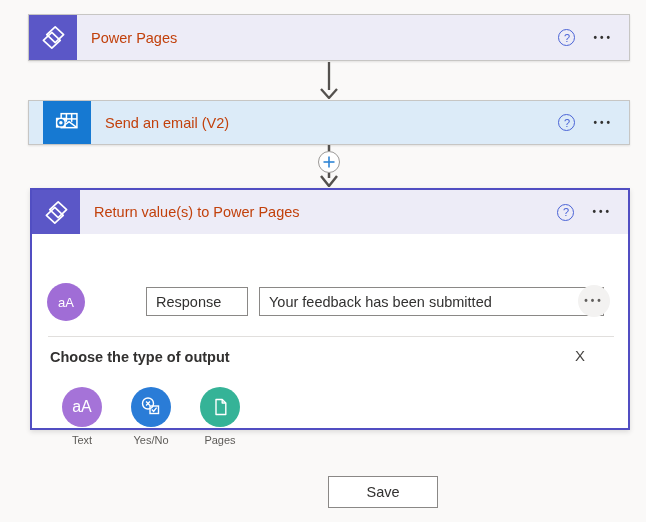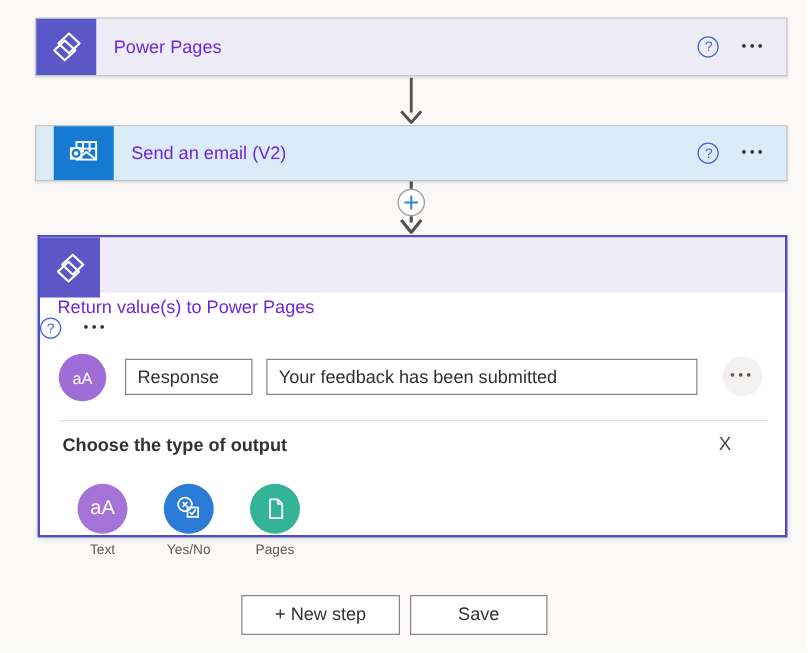--- a/index.html
+++ b/index.html
@@ -9,43 +9,43 @@
   
   .card{position:absolute;left:28px;width:602px;display:flex;align-items:stretch;
         border:1px solid #c7c6c4;box-sizing:border-box;background:#edecf7;
         box-shadow:0 1px 2px rgba(0,0,0,.10);cursor:pointer;}
   .card-trigger{top:14px;height:47px;}
   .card-email{top:100px;height:45px;background:#dcebf8;padding-left:14px;}
   .icon-block{width:48px;flex:0 0 48px;display:flex;align-items:center;justify-content:center;}
   .icon-block.purple{background:#5b57c7;}
   .icon-block.blue{background:#1679d2;}
   .card-title{flex:1;display:flex;align-items:center;padding-left:14px;
-              font-size:14.5px;color:#6d28d9;}
+              font-size:14.5px;color:#c2410c;}
   .card-actions{display:flex;align-items:center;gap:18px;padding-right:16px;}
   .help{display:inline-flex;width:17px;height:17px;border:1.3px solid #4a63d6;border-radius:50%;
         color:#4a63d6;font-size:11px;align-items:center;justify-content:center;box-sizing:border-box;}
   .menu{font-size:10px;letter-spacing:3px;color:#323130;font-weight:bold;line-height:1;}
 
   
   .connector{position:absolute;pointer-events:none;}
   .insert-btn{position:absolute;left:318px;top:151px;width:22px;height:22px;border-radius:50%;
               background:#fff;border:1px solid #9b9997;box-sizing:border-box;
               display:flex;align-items:center;justify-content:center;cursor:pointer;}
 
   
   .card-expanded{position:absolute;left:30px;top:188px;width:600px;height:242px;
                  background:#fff;border:2px solid #514ec2;box-sizing:border-box;
                  box-shadow:0 2px 5px rgba(0,0,0,.12);}
-  .exp-header{display:flex;align-items:stretch;height:44px;background:#edecf7;cursor:pointer;flex-direction:column;}
+  .exp-header{display:flex;align-items:stretch;height:44px;background:#edecf7;cursor:pointer;}
   .exp-body{position:relative;height:194px;}
   .type-chip{position:absolute;left:15px;top:49px;width:38px;height:38px;border-radius:50%;
              background:#a06dd6;color:#fff;display:flex;align-items:center;justify-content:center;
              font-size:13px;}
   .field{position:absolute;border:1px solid #8a8886;background:#fff;height:29px;box-sizing:border-box;
-         font-family:inherit;font-size:14.5px;color:#323130;padding:0 9px;outline:none;}
+         font-family:inherit;font-size:14.5px;color:#323130;padding:0 9px;outline:none;margin-left:46px;}
   .field-name{left:68px;top:53px;width:102px;}
   .field-value{left:181px;top:53px;width:345px;}
   .row-menu-btn{position:absolute;left:546px;top:51px;width:32px;height:32px;border-radius:50%;
                 background:#f3f2f1;border:none;display:flex;align-items:center;justify-content:center;
                 cursor:pointer;}
   .row-menu-btn .menu{color:#605e5c;}
   .divider{position:absolute;left:16px;top:102px;width:566px;height:1px;background:#e1dfdd;}
   .picker-heading{position:absolute;left:18px;top:115px;font-size:14.5px;font-weight:bold;color:#323130;}
   .picker-close{position:absolute;left:538px;top:113px;width:20px;text-align:center;
                 font-size:15px;color:#484644;cursor:pointer;}
@@ -188,16 +188,15 @@
               <path d="M14.2 4.5 V8 H17.8"></path>
             </g>
           </svg>
         </div>
         <div class="opt-label">Pages</div>
       </div>
 
     </div>
   </div>
 
-  <button class="footer-btn btn-new-step">+ New step</button>
   <button class="footer-btn btn-save">Save</button>
 
 </div>
 
 </body></html>

